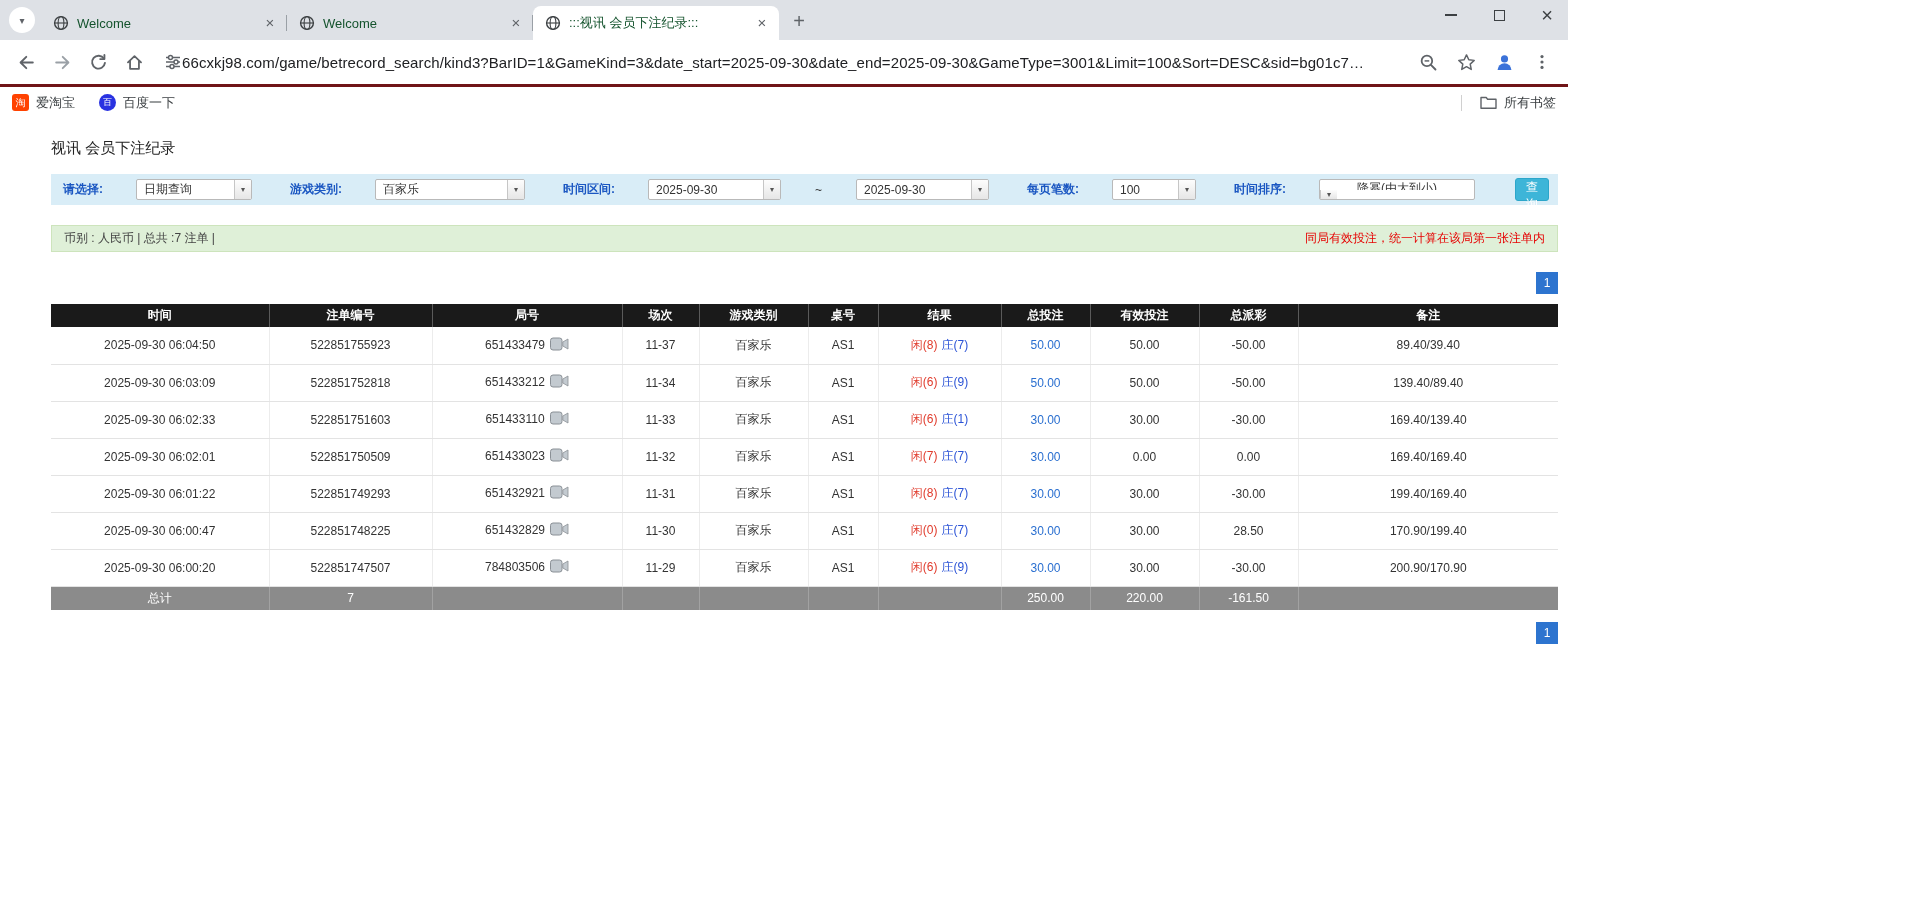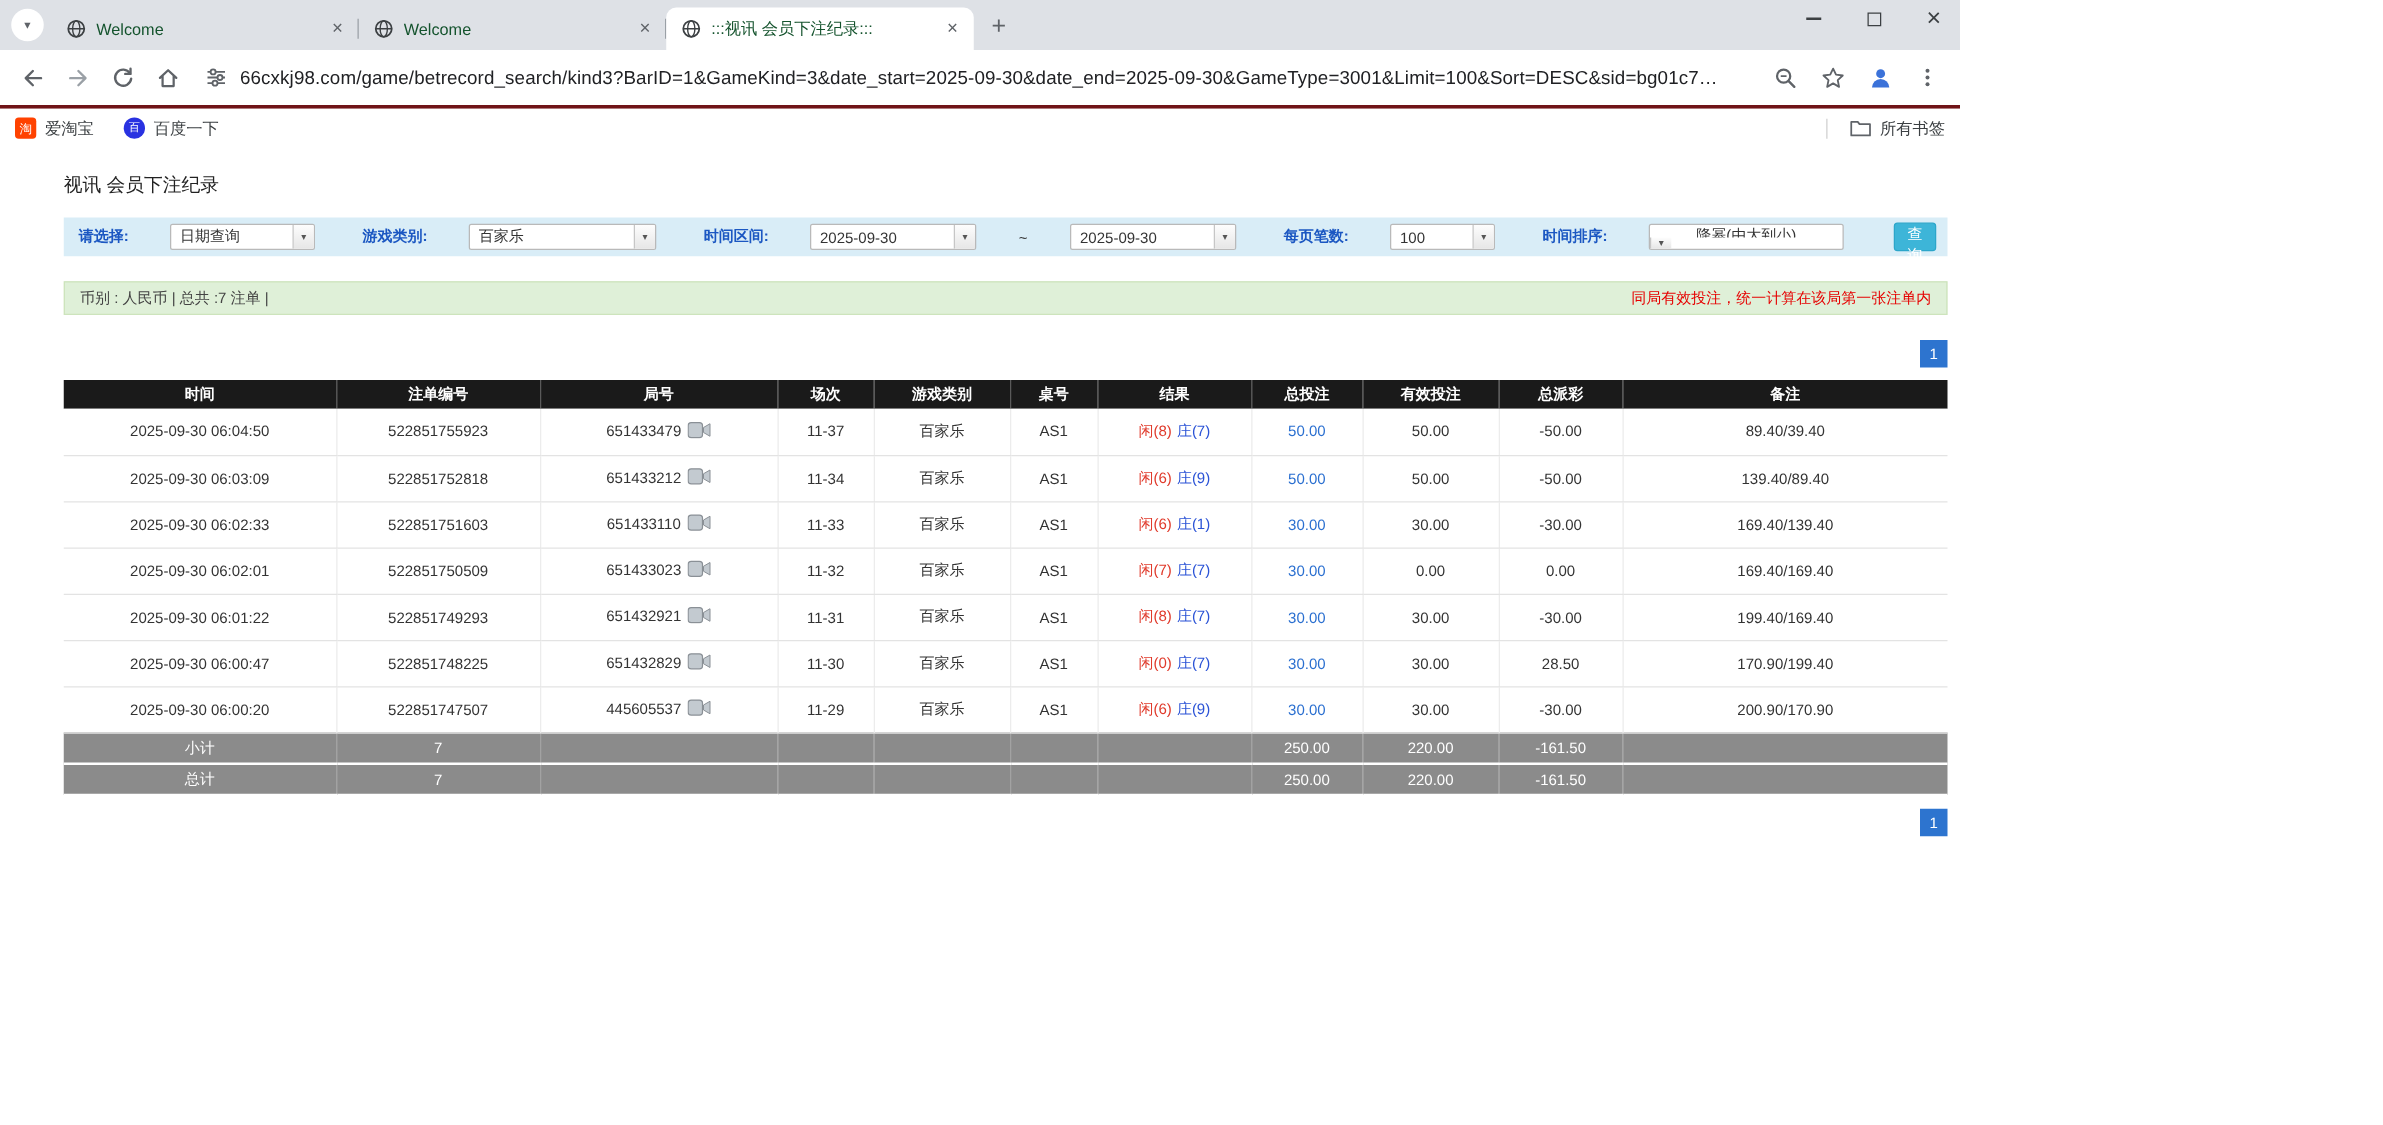--- a/index.html
+++ b/index.html
@@ -22,21 +22,21 @@
     justify-content: center; font-size: 20px; color: #5f6368; }
   .win-controls { position: absolute; right: 12px; top: 6px; display: flex; align-items: center; gap: 30px; color: #3c4043; }
   .wc { width: 18px; height: 18px; display: flex; align-items: center; justify-content: center; }
   .min-glyph { width: 12px; height: 2px; background: #3c4043; display: block; }
   .max-glyph { width: 11px; height: 11px; border: 1.6px solid #3c4043; display: block; }
   .wc.close { font-size: 20px; }
 
   
   .navbar { height: 44px; background: #fff; display: flex; align-items: center; padding: 0 10px; gap: 4px; }
   .nav-btn { width: 32px; height: 32px; display: flex; align-items: center; justify-content: center; flex: none; }
-  .omnibox { flex: 1; height: 34px; display: flex; align-items: center; gap: 10px; padding: 0 10px; overflow: hidden; }
+  .omnibox { flex: 1; height: 34px; display: flex; align-items: center; padding: 0 10px; overflow: hidden; }
   .url-text { font-size: 15px; color: #202124; white-space: nowrap; overflow: hidden; letter-spacing: 0.1px; }
   .right-icons { display: flex; align-items: center; gap: 6px; flex: none; }
 
   .maroon-line { height: 3px; background: #701417; }
 
   
   .bookmarks { height: 31px; background: #fff; display: flex; align-items: center; padding: 0 12px; gap: 24px;
     font-size: 13px; color: #3c4043; }
   .bm { display: flex; align-items: center; gap: 7px; }
   .bm-ico-taobao { width: 17px; height: 17px; border-radius: 3px; background: #ff4200; color: #fff; font-size: 10px;
@@ -440,64 +440,51 @@
     </td>
     <td class="c-total"><a class="bet-link">30.00</a></td>
     <td class="c-valid">30.00</td>
     <td class="c-pay">28.50</td>
     <td class="c-note">170.90/199.40</td>
   </tr>
           <tr>
     <td class="c-time">2025-09-30 06:00:20</td>
     <td class="c-bid">522851747507</td>
     <td class="c-round">
-      <span class="round-num">445605537</span><span class="video-icon"><svg class="inline-svg" width="19" height="14" viewBox="0 0 19 14">
+      <span class="round-num">784803506</span><span class="video-icon"><svg class="inline-svg" width="19" height="14" viewBox="0 0 19 14">
                   <rect x="0.5" y="1" width="11.5" height="12" rx="2.5" fill="#c3cad0" stroke="#8a9096"></rect>
                   <path d="M12.8 5 L18 2 V12 L12.8 9 Z" fill="#c3cad0" stroke="#8a9096" stroke-width="0.8"></path>
                 </svg></span>
     </td>
     <td class="c-sess">11-29</td>
     <td class="c-game">百家乐</td>
     <td class="c-tbl">AS1</td>
     <td class="c-res">
       <span class="res-x">闲(6)</span><span class="res-z">庄(9)</span>
     </td>
     <td class="c-total"><a class="bet-link">30.00</a></td>
     <td class="c-valid">30.00</td>
     <td class="c-pay neg">-30.00</td>
     <td class="c-note">200.90/170.90</td>
   </tr>
         </tbody>
       <tfoot>
         <tr>
-          <td>小计</td>
+          <td>总计</td>
           <td>7</td>
           <td></td>
           <td></td>
           <td></td>
           <td></td>
           <td></td>
           <td>250.00</td>
           <td>220.00</td>
           <td class="neg">-161.50</td>
           <td></td>
         </tr>
-        <tr>
-          <td>总计</td>
-          <td>7</td>
-          <td></td>
-          <td></td>
-          <td></td>
-          <td></td>
-          <td></td>
-          <td>250.00</td>
-          <td>220.00</td>
-          <td class="neg">-161.50</td>
-          <td></td>
-        </tr>
       </tfoot>
     </table>
 
     <div class="pager bottom">
       <span class="page-btn">1</span>
     </div>
   </div>
 </div>
 
 </body></html>

